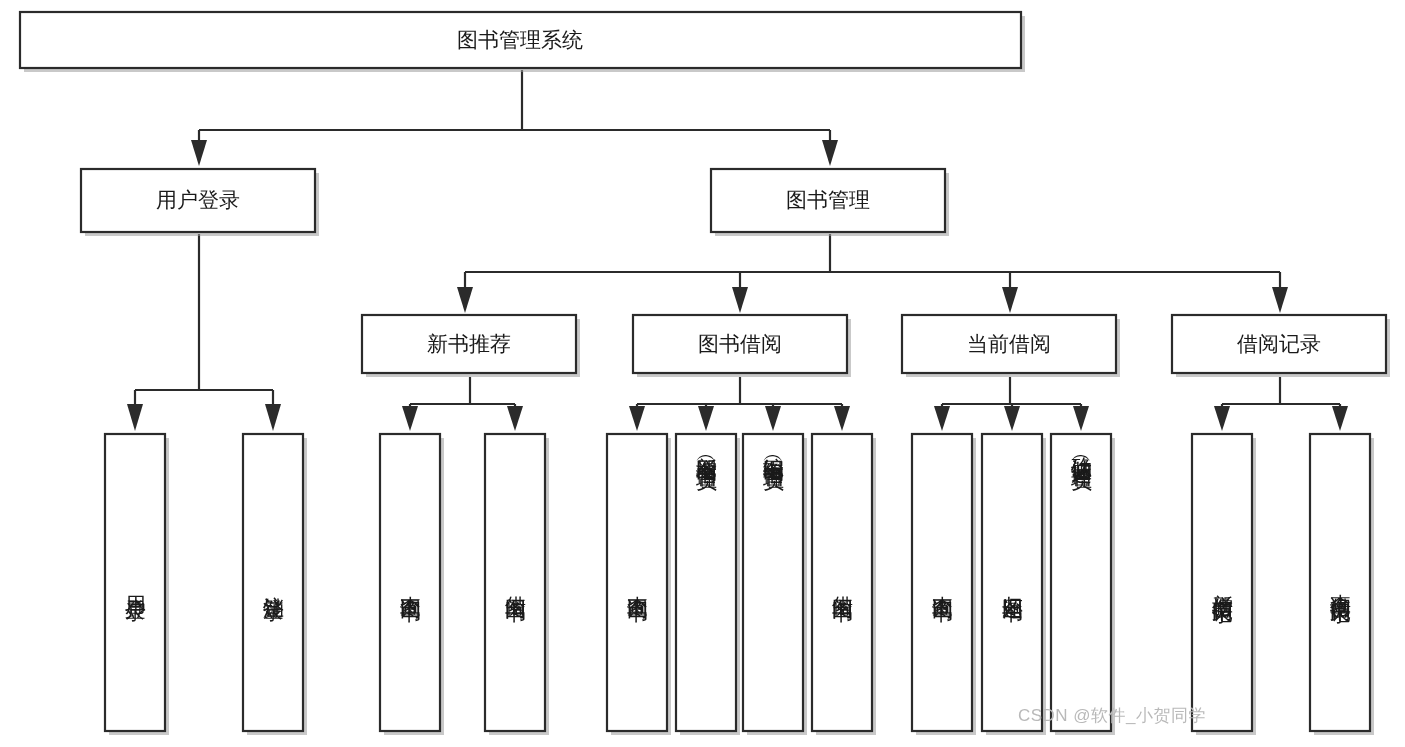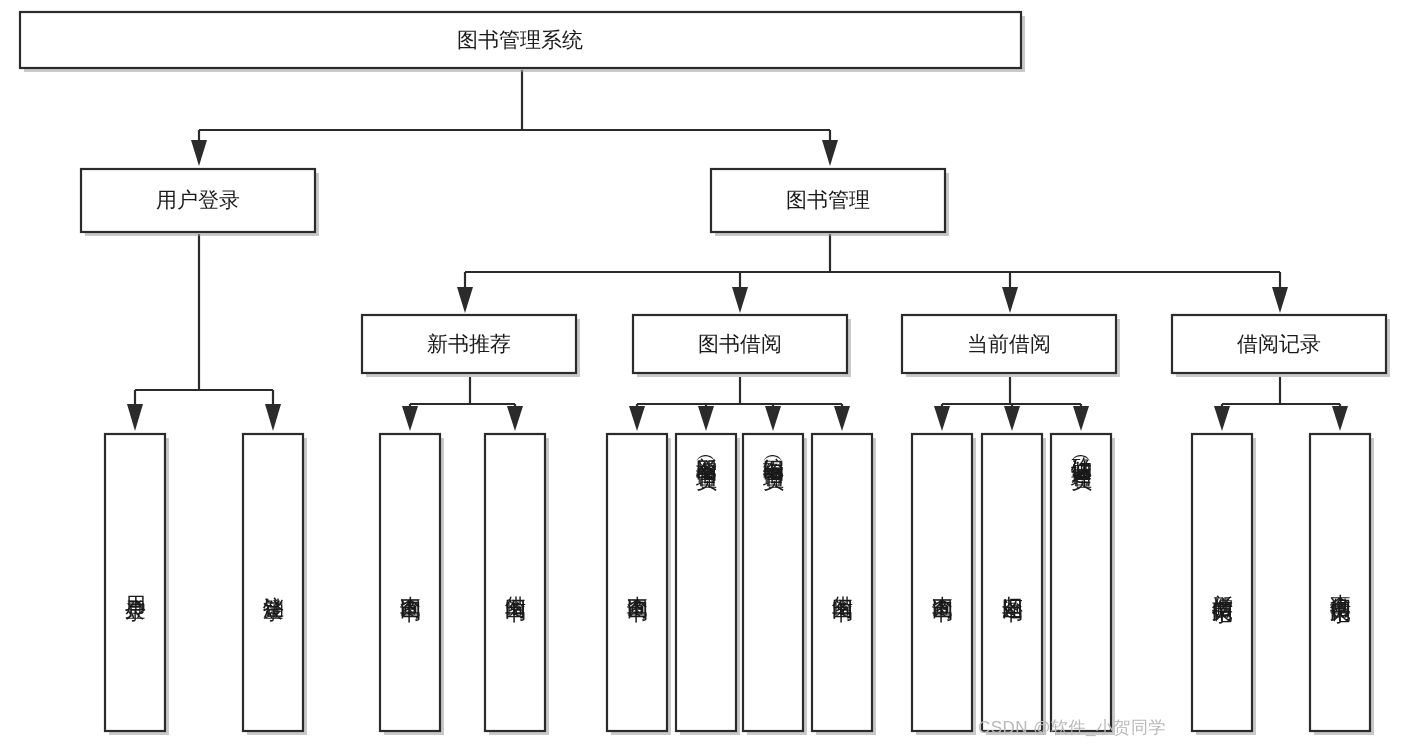--- a/index.html
+++ b/index.html
@@ -12,20 +12,21 @@
     width: 1405px;
     height: 747px;
     font-family: "Liberation Sans", "DejaVu Sans", sans-serif;
     overflow: hidden;
   }
   #diagram-root {
     position: relative;
     width: 1174px;
     height: 747px;
     background: #ffffff;
+    padding-left: 40px;
   }
   svg.canvas {
     position: absolute;
     left: 0;
     top: 0;
     width: 1405px;
     height: 747px;
   }
   .node-box {
     fill: #ffffff;
@@ -66,21 +67,21 @@
     font-family: "Liberation Sans", "DejaVu Sans", sans-serif;
     font-size: 21px;
     line-height: 1.18;
     color: #1a1a1a;
     letter-spacing: 2px;
     white-space: nowrap;
   }
   .watermark {
     position: absolute;
     right: 8px;
-    bottom: 8px;
+    bottom: 20px;
     font-family: "Liberation Sans", "DejaVu Sans", sans-serif;
     font-size: 17px;
     color: #b9b9b9;
     letter-spacing: 0.5px;
     user-select: none;
   }
 </style>
 </head>
 <body>
 

